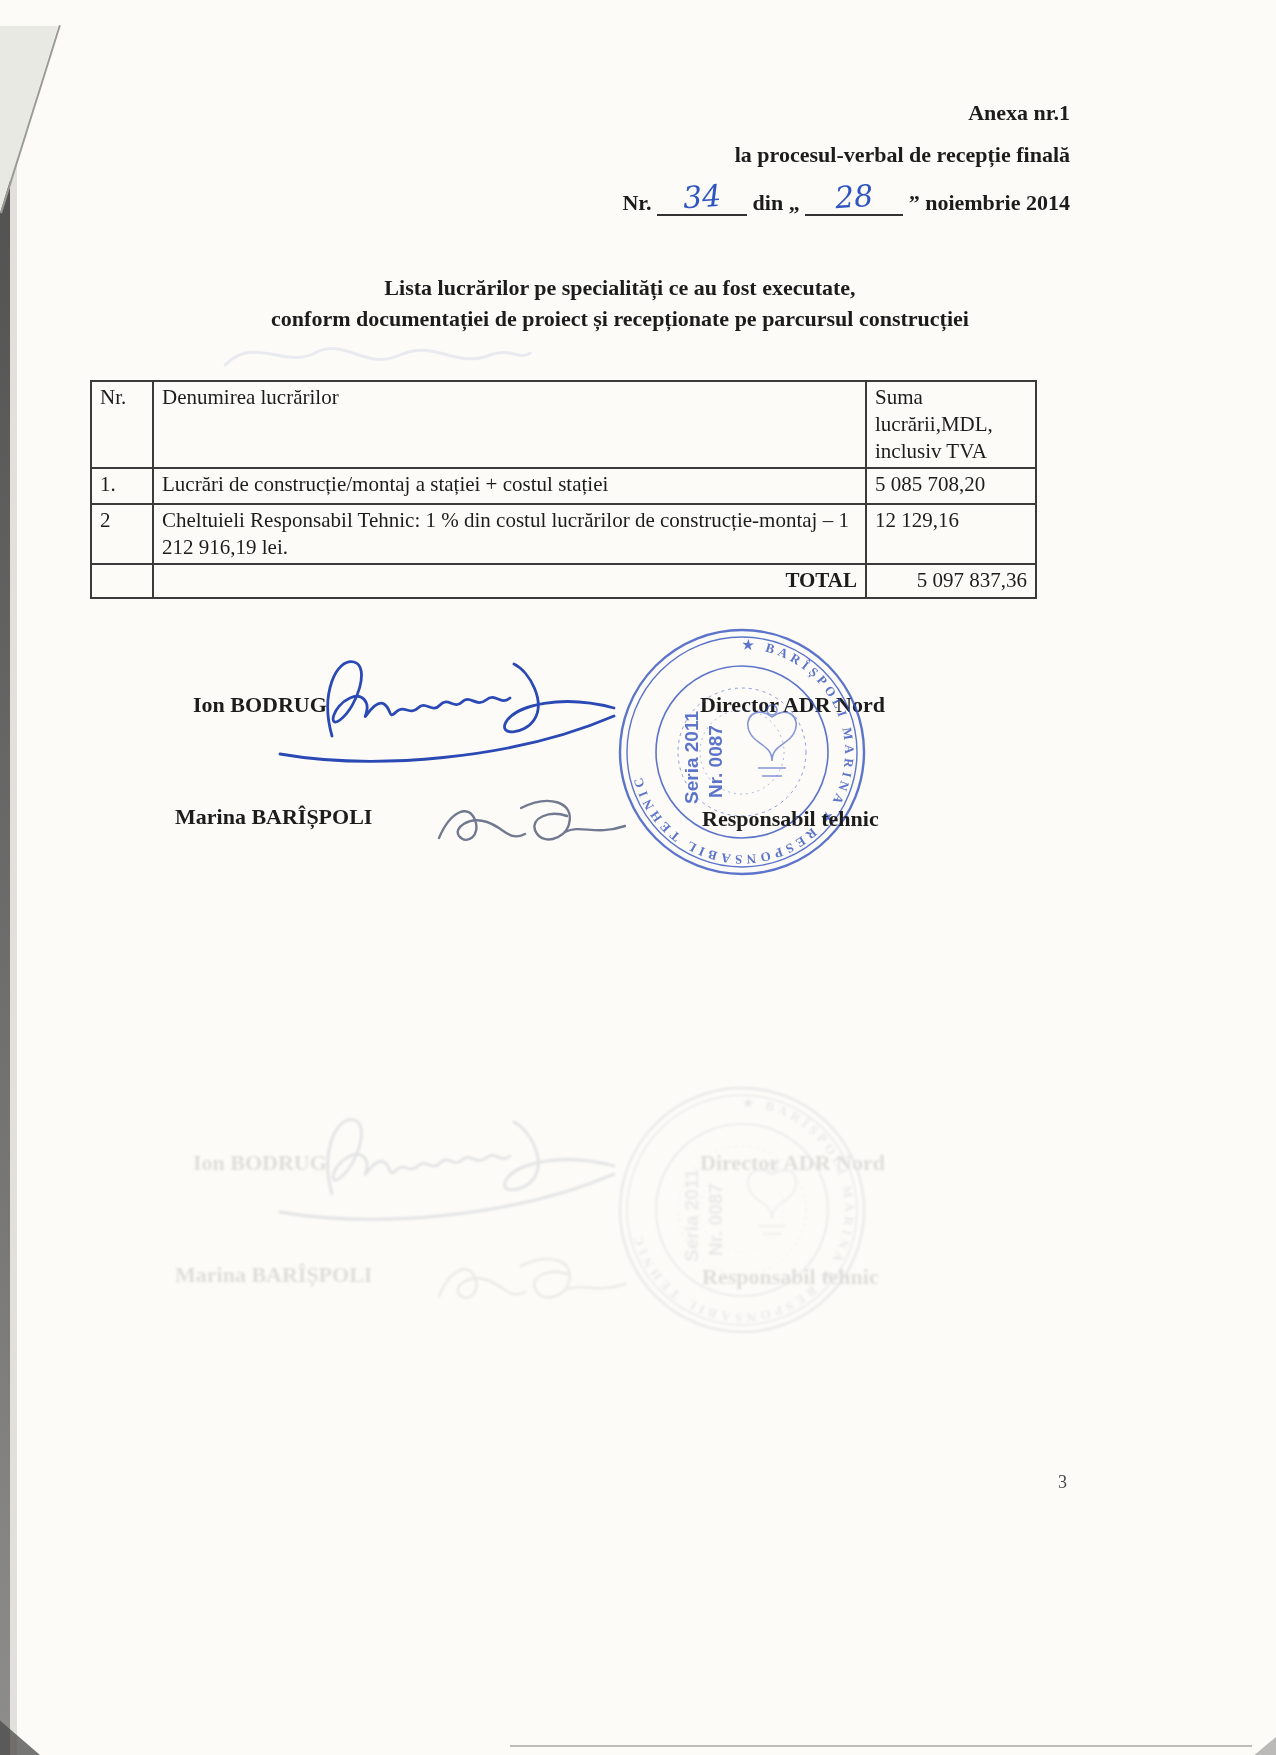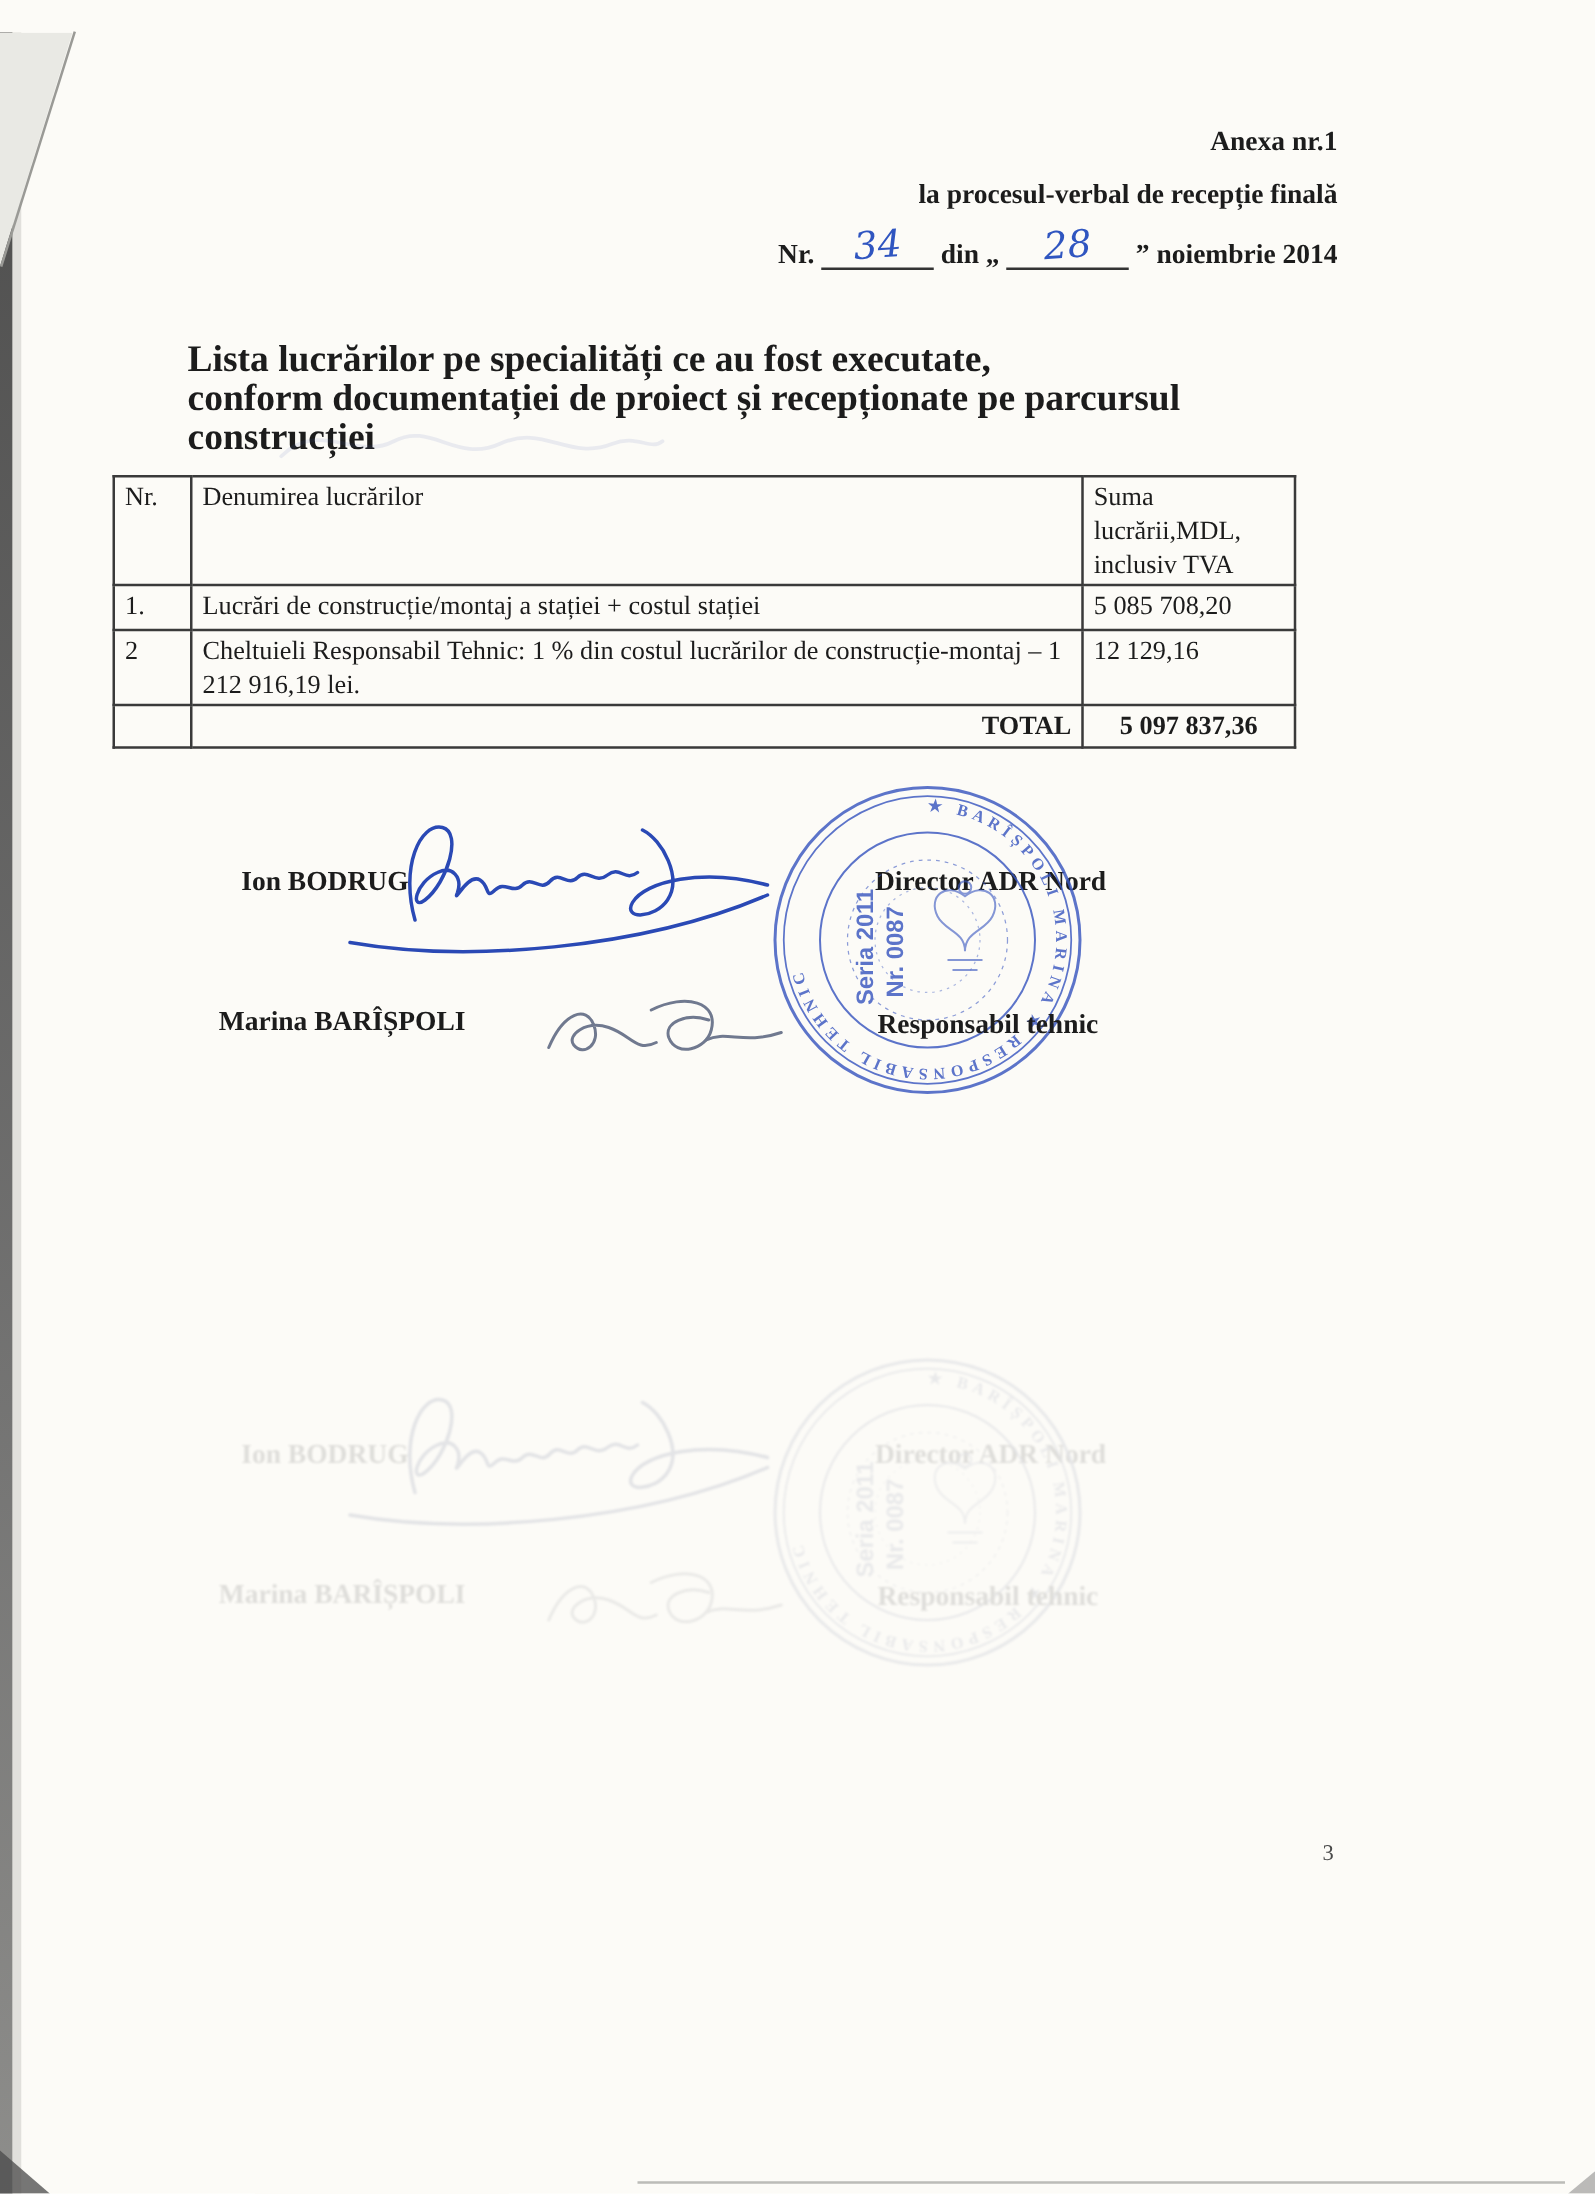--- a/index.html
+++ b/index.html
@@ -27,34 +27,34 @@
   .doc-header .h-line{margin-bottom:16px;}
   .doc-header .h-line3{margin-bottom:0;}
   .blank{display:inline-block;border-bottom:2px solid #333;text-align:center;
     vertical-align:bottom;height:30px;}
   .blank.nr{width:90px;}
   .blank.day{width:98px;}
   .hand{font-family:"DejaVu Serif",serif;font-style:italic;font-weight:normal;
     color:#2f55c0;font-size:30px;line-height:26px;display:inline-block;transform:rotate(-4deg);}
 
   
-  .doc-title{position:absolute;top:272px;left:150px;width:940px;text-align:left;
-    font-weight:bold;font-size:30px;line-height:31px;}
+  .doc-title{position:absolute;top:272px;left:150px;width:940px;text-align:center;
+    font-weight:bold;font-size:22px;line-height:31px;}
 
   
   .table-wrap{position:absolute;top:380px;left:90px;}
   table.works{border-collapse:collapse;table-layout:fixed;width:945px;font-size:21px;}
   table.works th,table.works td{border:2px solid #3a3a3a;padding:2px 8px;vertical-align:top;
     line-height:27px;}
   table.works th{font-weight:normal;text-align:left;}
   table.works th.first{text-align:left;}
   td.c-nr{text-align:left;}
   td.c-sum{text-align:left;padding-right:12px;}
   td.c-total-label{text-align:right;font-weight:bold;}
-  td.c-total-val{text-align:center;font-weight:bold;padding-right:12px;}
+  td.c-total-val{text-align:right;font-weight:normal;padding-right:12px;}
   tr.r1 td{height:30px;}
   tr.total td{height:28px;}
 
   
   .sig-block{position:absolute;left:0;top:620px;width:1276px;height:300px;}
   .sig-name{position:absolute;font-weight:bold;font-size:22px;white-space:nowrap;}
   .n1{left:193px;top:72px;}
   .r1l{left:700px;top:72px;}
   .n2{left:175px;top:184px;}
   .r2l{left:702px;top:186px;}

